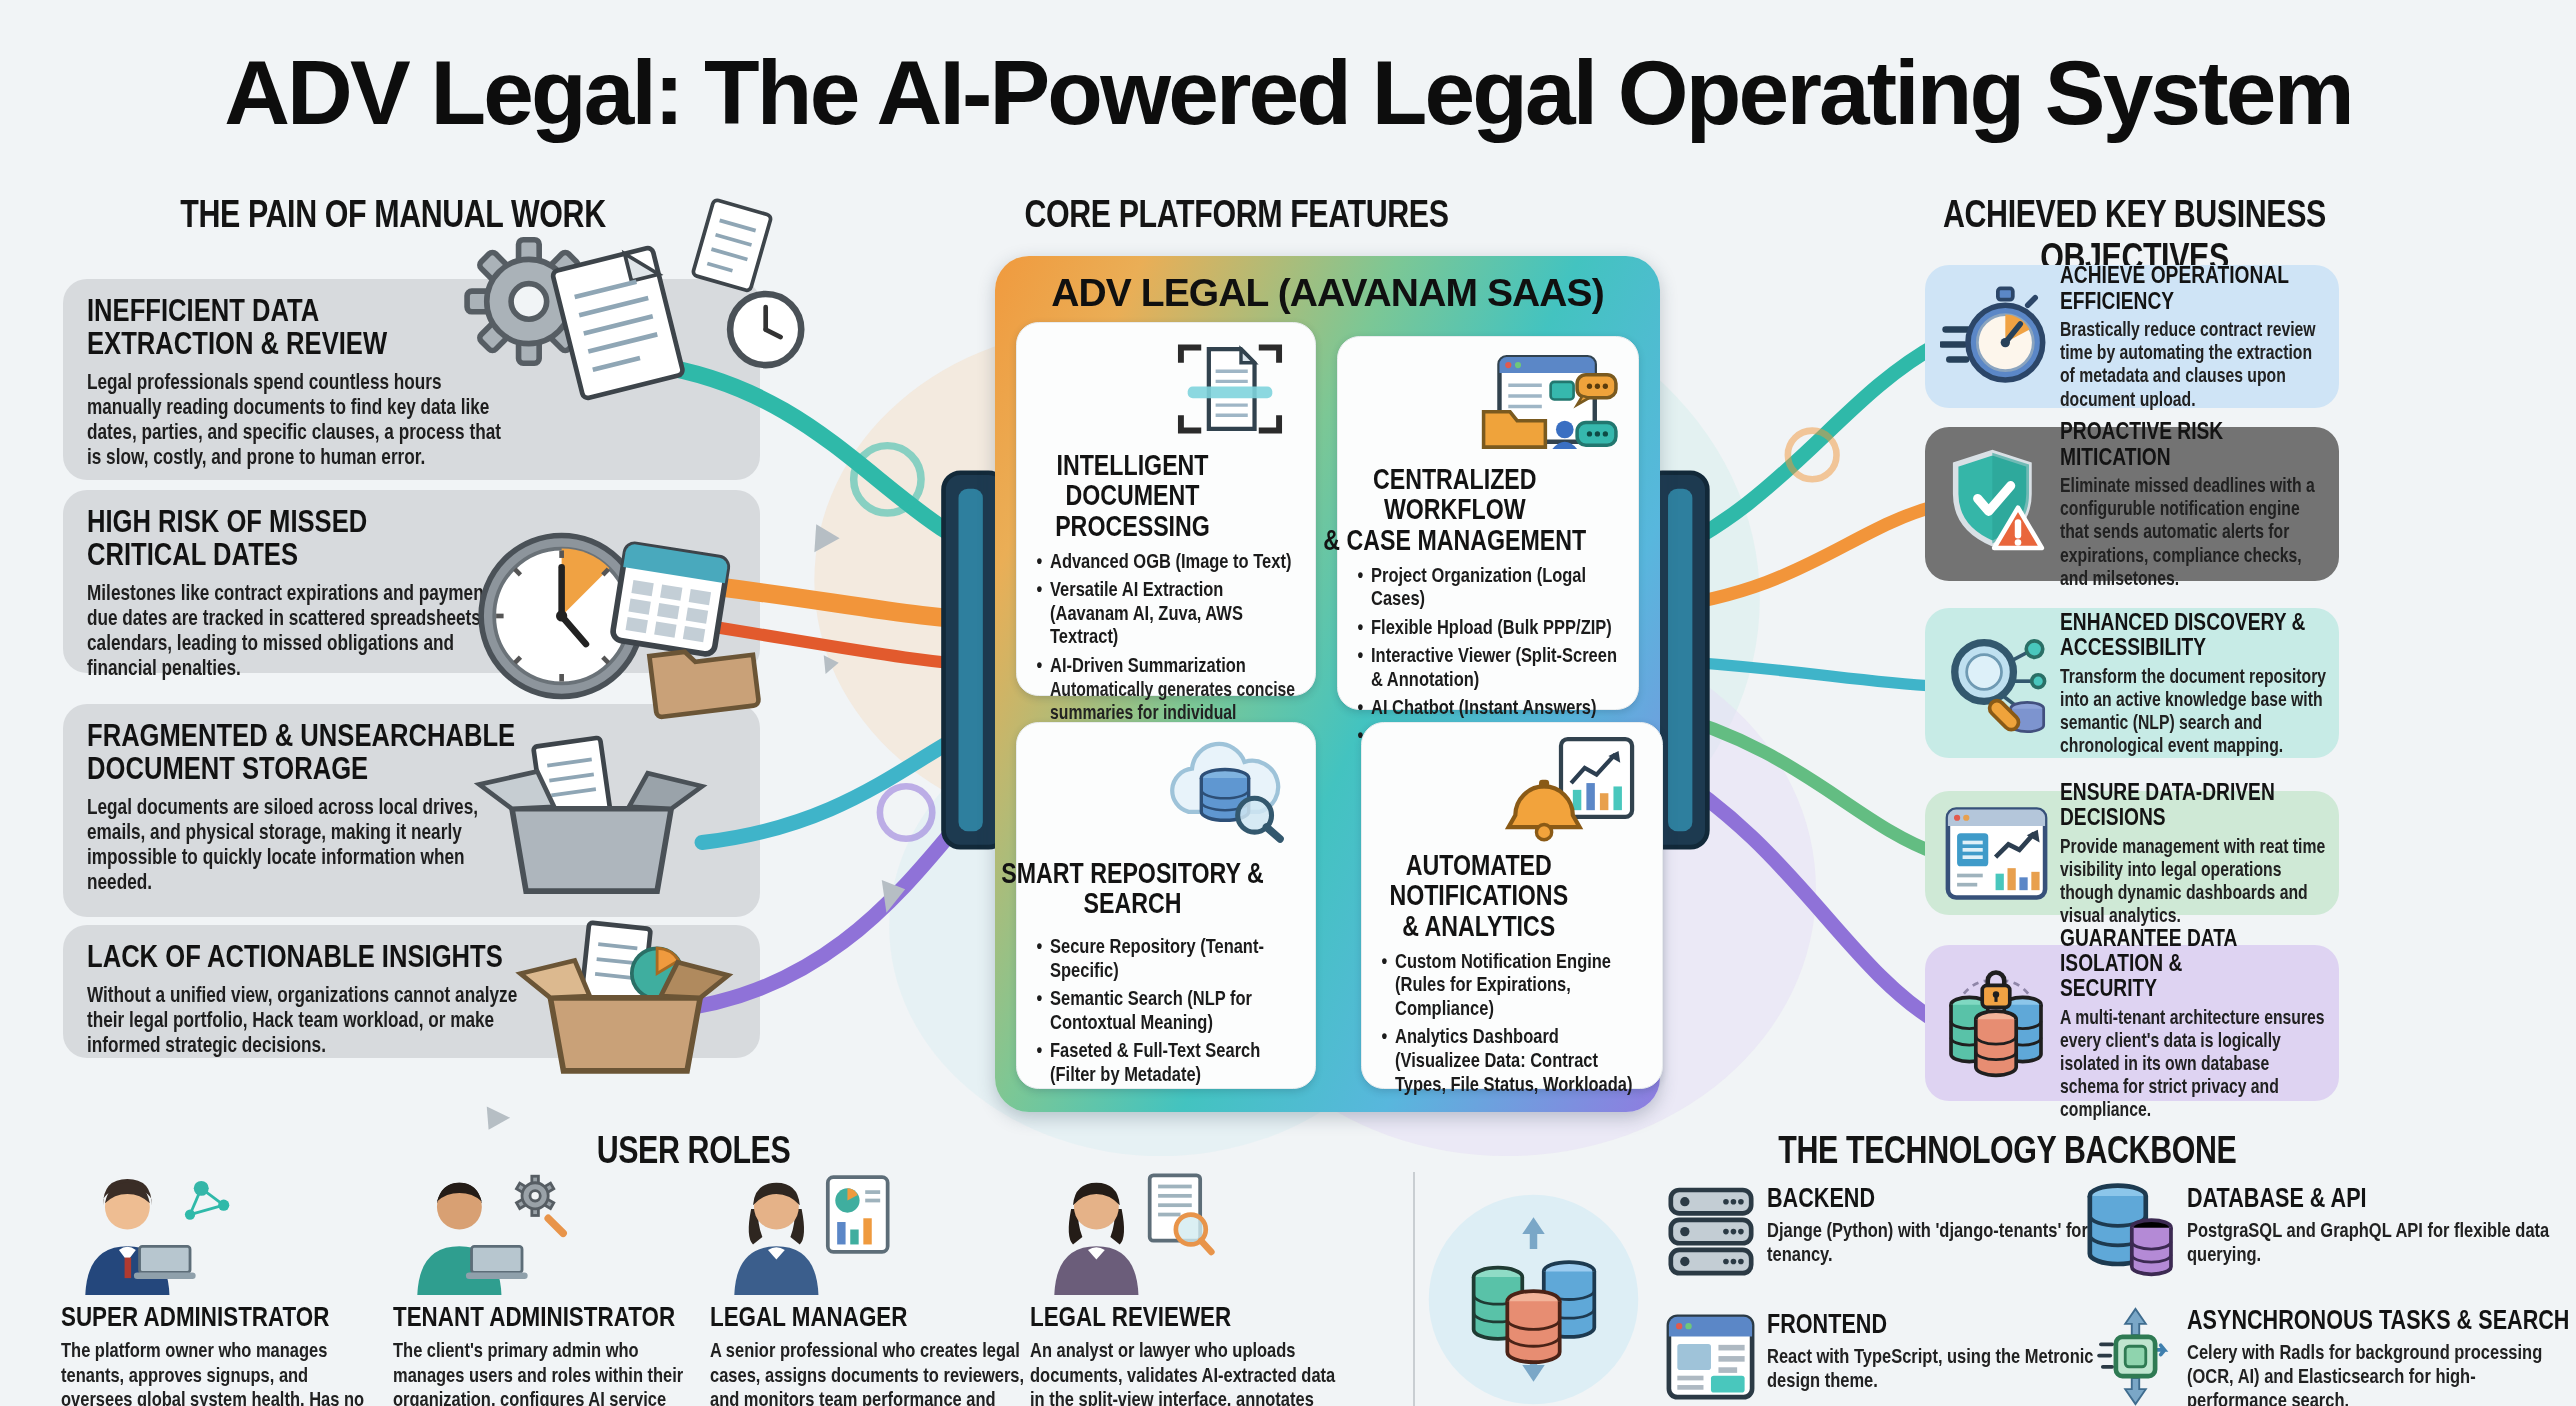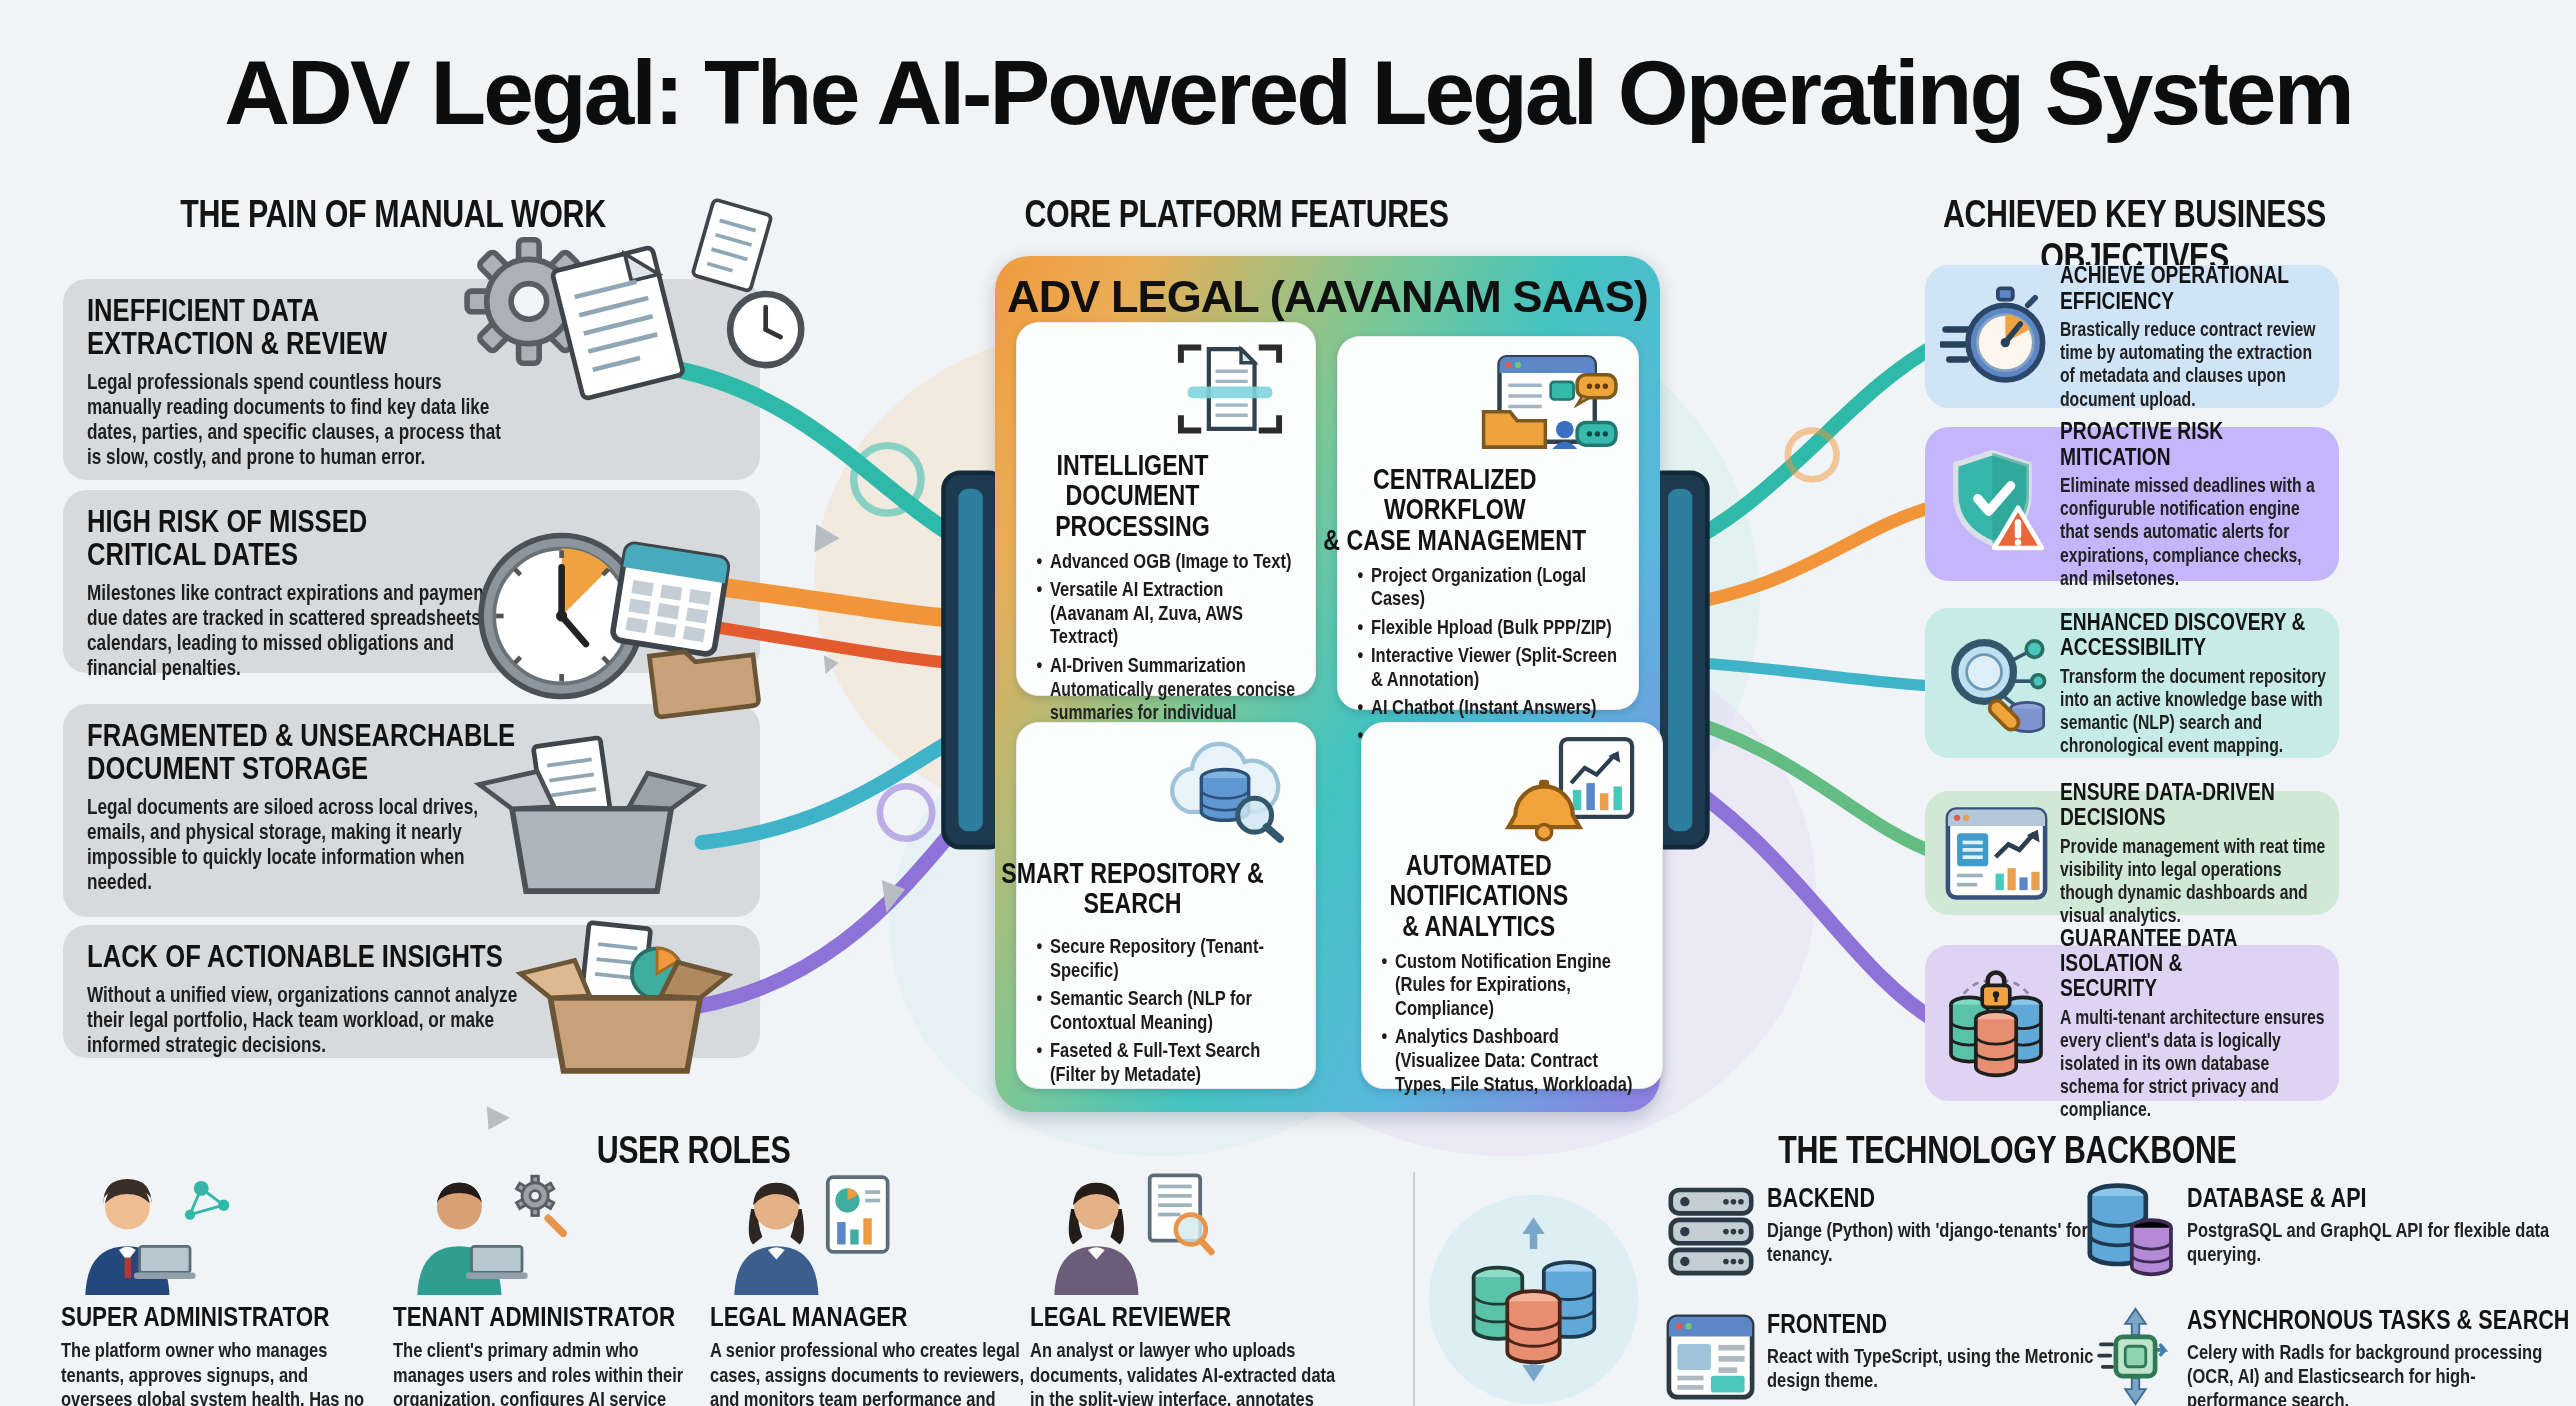--- a/index.html
+++ b/index.html
@@ -15,21 +15,21 @@
   .sec-header { font-size:38px; font-weight:bold; color:#141414; text-align:center; letter-spacing:-0.5px; }
   
   .pain-box { background:#d7dadd; border-radius:24px; z-index:2; color:#181818; }
   .pain-inner { padding:15px 19px 20px 24px; }
   .pain-title { font-size:32px; font-weight:bold; line-height:1.04; color:#121212; }
   .pain-body  { font-size:21.5px; font-weight:bold; line-height:1.17; margin-top:9.4px; color:#1e1e1e; max-width:538px; }
   
   .panel { left:995px; top:256px; width:665px; height:856px; border-radius:34px; z-index:4;
            background:linear-gradient(115deg,#f09a3e 0%,#eaae56 14%,#7cc795 38%,#43c3c0 55%,#58b7dd 74%,#8f7ce0 100%);
            box-shadow:0 5.6px 17px rgba(40,60,80,.25); }
-  .panel-title { position:absolute; top:15px; left:0; right:0; text-align:center; font-size:45px;
+  .panel-title { position:absolute; top:15px; left:0; right:0; text-align:center; font-size:39px;
                  font-weight:bold; color:#101010; letter-spacing:-0.9px; }
   .quad { position:absolute; background:#fcfdfd; border-radius:22.5px; border:1.9px solid #e8ecee;
           box-shadow:0 2.8px 7.5px rgba(30,50,70,.18); display:flex; flex-direction:column; align-items:flex-end;
           padding:11.2px 15px; box-sizing:border-box; }
   .q1 { left:20.6px;  top:66px;  width:300px; height:374px; }
   .q2 { left:342px; top:80px;  width:302px; height:374px; }
   .q3 { left:20.6px;  top:466px; width:300px; height:367px;gap:8px; }
   .q4 { left:342px; top:466px; width:302px; height:367px;margin-left:24px; }
   .q-icon { height:110px; flex:0 0 auto; }
   .q-title { font-size:29px; font-weight:bold; line-height:1.05; text-align:center; color:#131313; margin:5.6px 0 7.5px; }
@@ -385,21 +385,21 @@
         <line x1="70" y1="66" x2="86" y2="46" stroke="#27415a" stroke-width="6" stroke-linecap="round"></line>
         <circle cx="70" cy="66" r="5" fill="#27415a"></circle>
       </svg>
     </div>
     <div class="obj-text">
       <div class="obj-title pre sx">ACHIEVE OPERATIONAL EFFICIENCY</div>
       <div class="obj-body sx">Brastically reduce contract review time by automating the extraction of metadata and clauses upon document upload.</div>
     </div>
   </div>
 
-  <div class="abs obj" style="top:427px;height:154px;background:#c4b5fd">
+  <div class="abs obj" style="top:427px;height:154px;background:#737373">
     <div class="obj-icon">
       <svg width="110" height="114" viewBox="0 0 120 124">
         <path d="M56 6 l40 13 v32 c0 30 -19 45 -40 54 c-21 -9 -40 -24 -40 -54 v-32 Z" fill="#35b6a8" stroke="#d9e0e5" stroke-width="6"></path>
         <path d="M56 6 l40 13 v32 c0 30 -19 45 -40 54 Z" fill="#2aa094" opacity=".6"></path>
         <polyline points="40,56 52,70 76,42" fill="none" stroke="#ffffff" stroke-width="10" stroke-linecap="round" stroke-linejoin="round"></polyline>
         <path d="M84 66 l26 44 h-52 Z" fill="#e9663c" stroke="#ffffff" stroke-width="5" stroke-linejoin="round"></path>
         <line x1="84" y1="82" x2="84" y2="96" stroke="#ffffff" stroke-width="7" stroke-linecap="round"></line>
         <circle cx="84" cy="104" r="3.6" fill="#ffffff"></circle>
       </svg>
     </div>

